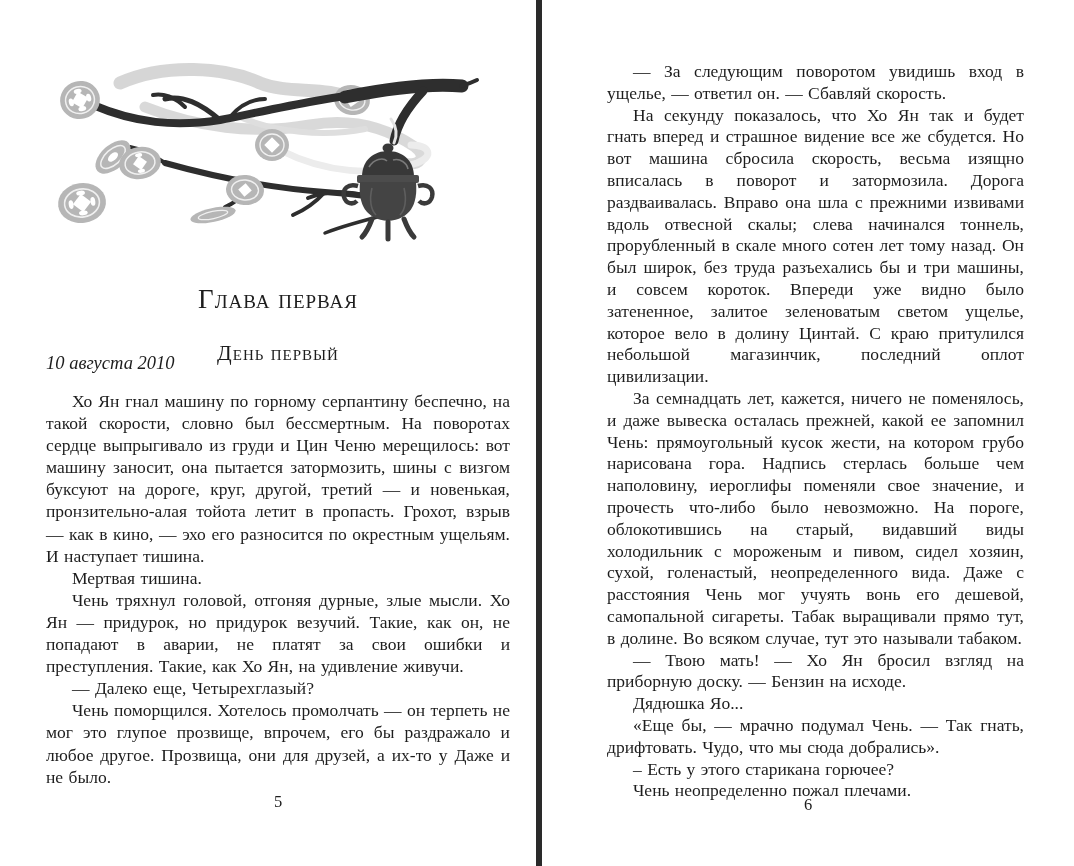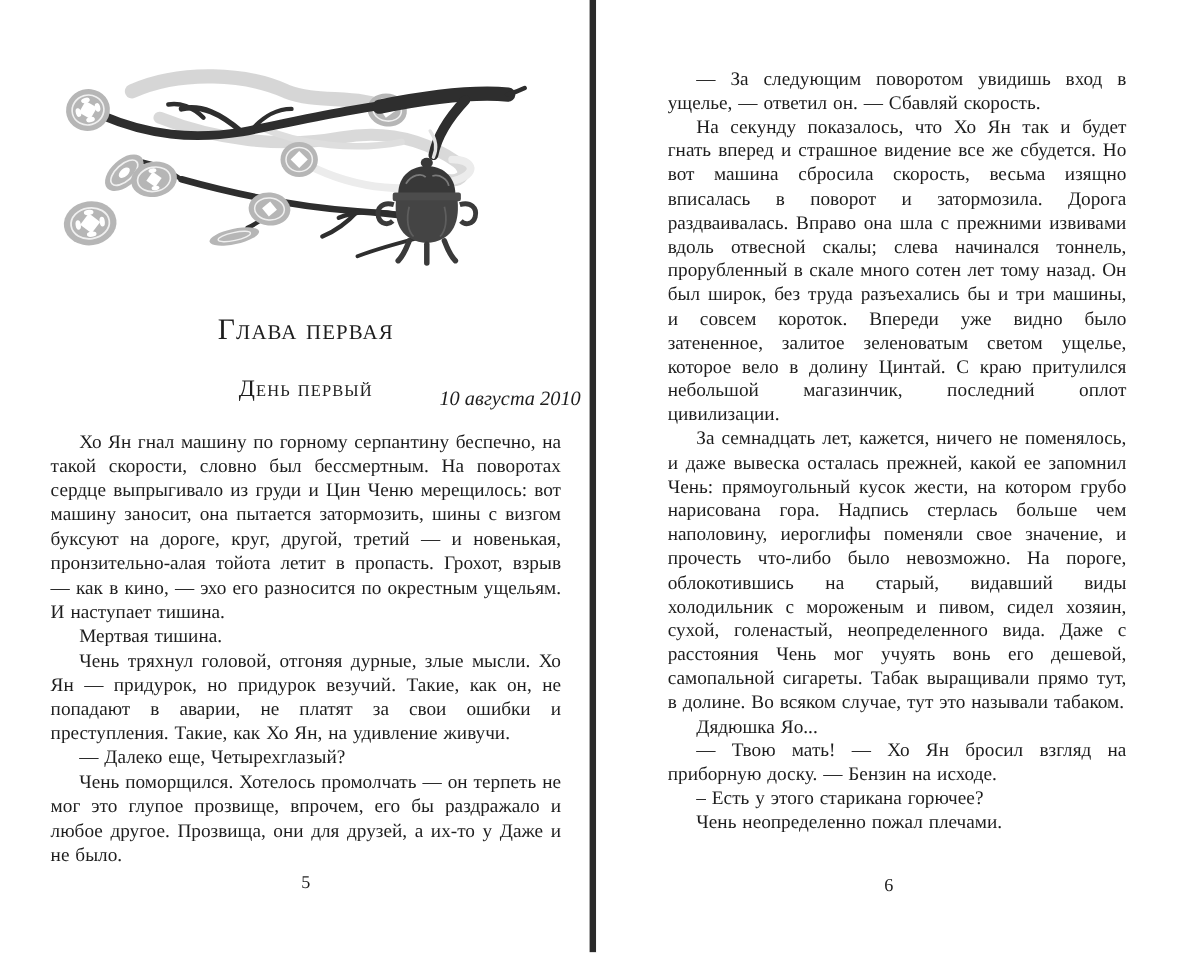--- a/index.html
+++ b/index.html
@@ -14,21 +14,21 @@
   .illustration{position:absolute;left:25px;top:55px;width:460px;height:190px;}
   .chapter-title{
     position:absolute;left:46px;top:284px;width:464px;text-align:center;
     font-variant:small-caps;font-size:27px;letter-spacing:1px;font-weight:400;white-space:nowrap;
   }
   .chapter-subtitle{
     position:absolute;left:46px;top:321px;width:464px;text-align:center;
     font-variant:small-caps;font-size:21.5px;letter-spacing:1px;white-space:nowrap;margin-top:20px;
   }
   .chapter-date{
-    position:absolute;left:64px;top:353px;width:464px;text-align:right;
+    position:absolute;left:46px;top:353px;width:464px;text-align:left;
     font-style:italic;font-size:18.5px;font-family:Liberation Serif, serif;
   }
   .body-text{position:absolute;font-size:17.5px;text-align:justify;}
   .body-left{left:46px;top:390px;width:464px;line-height:22.1px;}
   .body-right{left:65px;top:61px;width:417px;line-height:21.8px;}
   .para{margin:0;text-indent:26px;word-spacing:1px;}
   .it{}
   .page-number{position:absolute;width:464px;text-align:center;font-size:16.5px;}
   .page-number-left{left:46px;top:792px;}
   .page-number-right{left:41px;top:795px;width:450px;}
@@ -148,21 +148,22 @@
     <div class="page-number page-number-left">5</div>
   </div>
 
   <div class="gutter"></div>
 
   <div class="page page-right">
     <div class="body-text body-right">
         <p class="para"><span>— За следующим поворотом увидишь вход в ущелье, — ответил он. — Сбавляй скорость.</span></p>
         <p class="para"><span>На секунду показалось, что Хо Ян так и будет гнать вперед и страшное видение все же сбудется. Но вот машина сбросила скорость, весьма изящно вписалась в поворот и затормозила. Дорога раздваивалась. Вправо она шла с прежними извивами вдоль отвесной скалы; слева начинался тоннель, прорубленный в скале много сотен лет тому назад. Он был широк, без труда разъехались бы и три машины, и совсем короток. Впереди уже видно было затененное, залитое зеленоватым светом ущелье, которое вело в долину Цинтай. С краю притулился небольшой магазинчик, последний оплот цивилизации.</span></p>
         <p class="para"><span>За семнадцать лет, кажется, ничего не поменялось, и даже вывеска осталась прежней, какой ее запомнил Чень: прямоугольный кусок жести, на котором грубо нарисована гора. Надпись стерлась больше чем наполовину, иероглифы поменяли свое значение, и прочесть что-либо было невозможно. На пороге, облокотившись на старый, видавший виды холодильник с мороженым и пивом, сидел хозяин, сухой, голенастый, неопределенного вида. Даже с расстояния Чень мог учуять вонь его дешевой, самопальной сигареты. Табак выращивали прямо тут, в долине. Во всяком случае, тут </span><span class="it">это</span><span> называли табаком.</span></p>
+        <p class="para"><span>— Твою мать! — Хо Ян бросил взгляд на приборную доску. — Бензин на исходе.</span></p>
         <p class="para"><span>Дядюшка Яо...</span></p>
-        <p class="para"><span>— Твою мать! — Хо Ян бросил взгляд на приборную доску. — Бензин на исходе.</span></p>
+        <p class="para"><span>«Еще бы, — мрачно подумал Чень. — Так гнать, дрифтовать. Чудо, что мы сюда добрались».</span></p>
         <p class="para"><span>– Есть у этого старикана горючее?</span></p>
         <p class="para"><span>Чень неопределенно пожал плечами.</span></p>
       </div>
     <div class="page-number page-number-right">6</div>
   </div>
 
 </div>
 
 </body></html>

